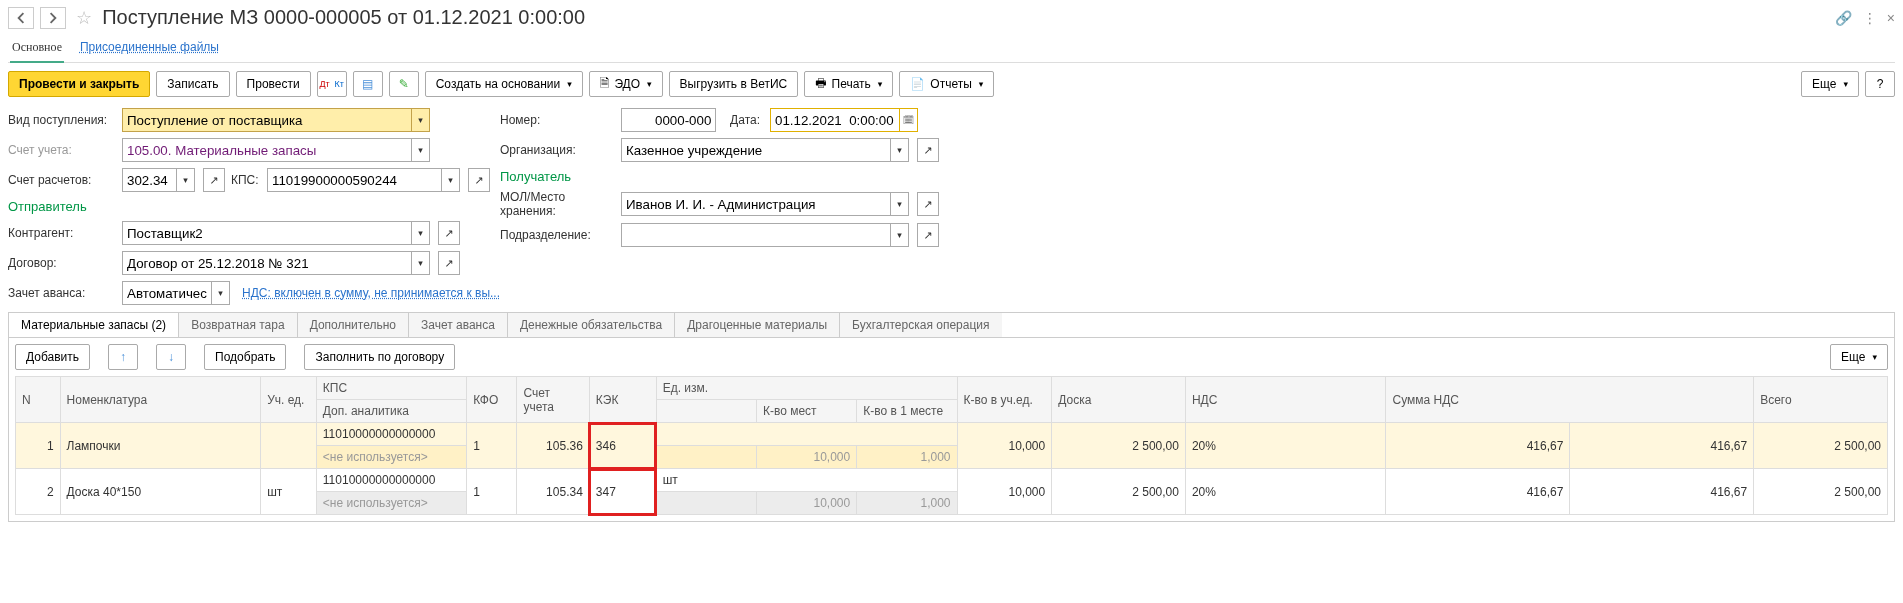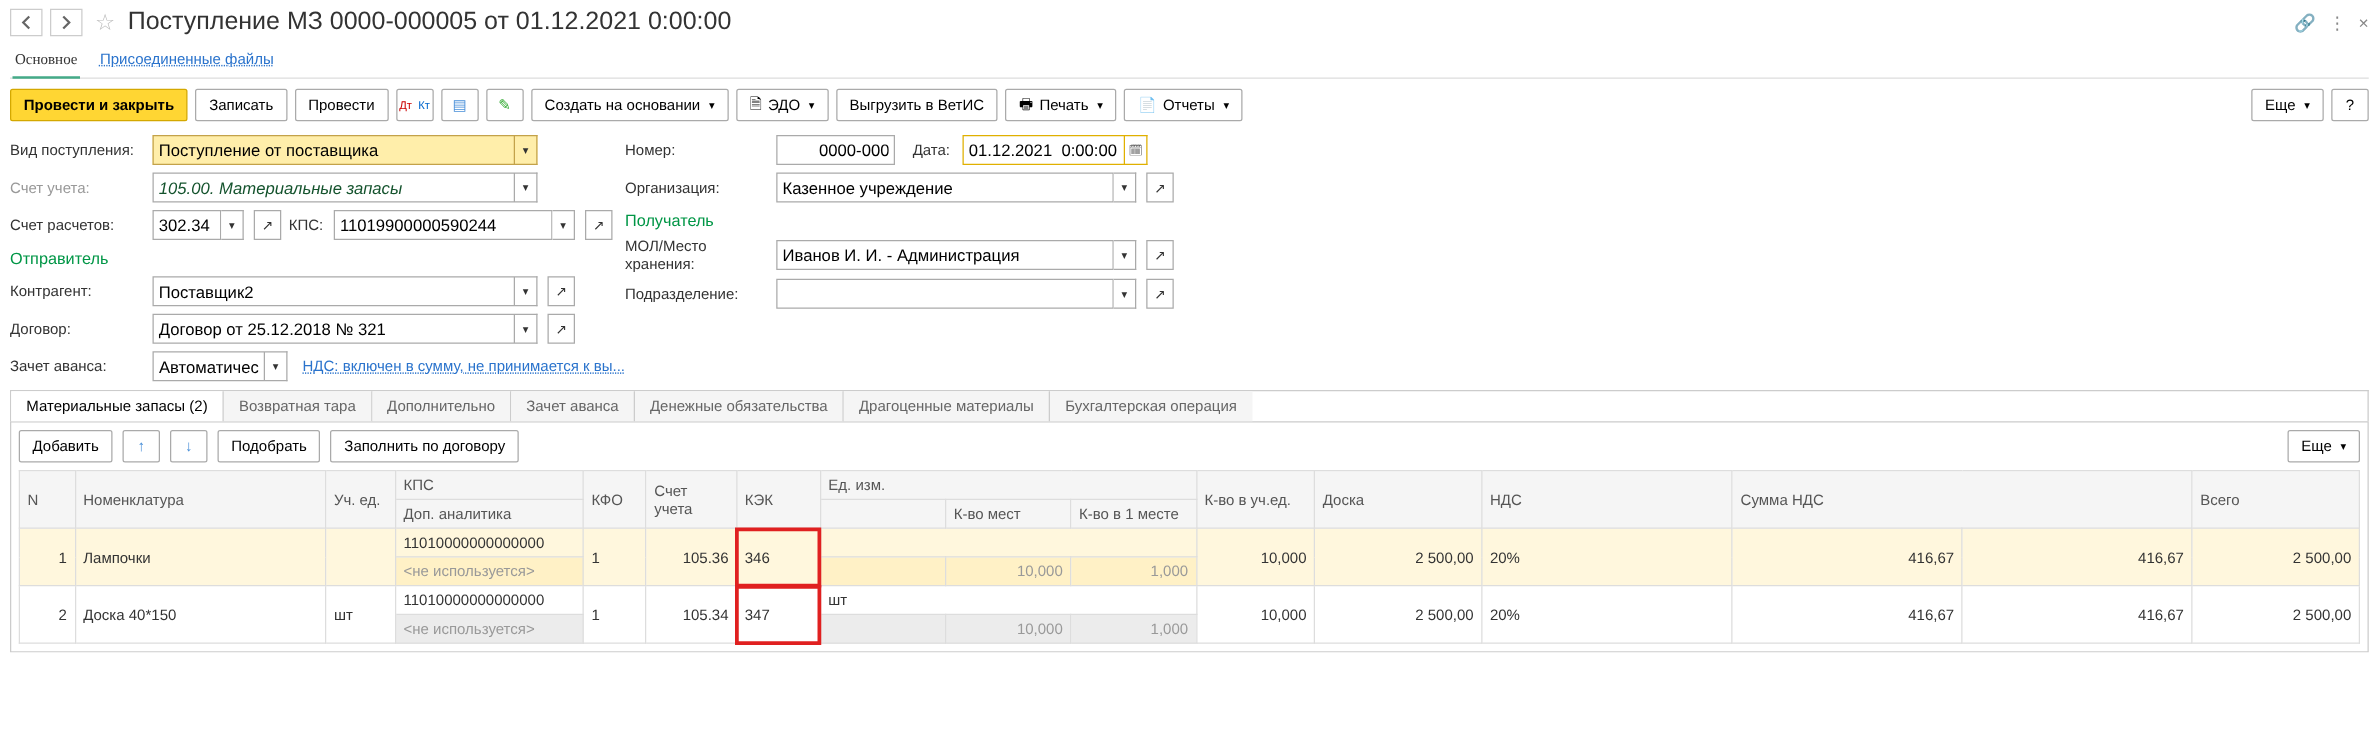--- a/index.html
+++ b/index.html
@@ -26,33 +26,33 @@
   
   .form-area { display: flex; margin-bottom: 6px; }
   .form-col { display: flex; flex-direction: column; gap: 4px; }
   .form-row { display: flex; align-items: center; gap: 6px; min-height: 26px; }
   .form-label { width: 108px; color: #333; }
   .form-label.disabled { color: #999; }
   .section-header { color: #009646; font-size: 13px; padding: 2px 0; }
   .input, .select { height: 24px; border: 1px solid #aaa; padding: 0 4px; background: #fff; }
   .input.yellow { background: #ffeeaa; border-color: #c3a24a; }
   .input.yellow-border { border: 1px solid #e0b000; }
-  .input.disabled { color: #14532d; background: #fff; font-style: italic; }
+  .input.disabled { color: #701a75; background: #fff; }
   .select-wrap { display: flex; }
   .select-btn { width: 18px; height: 24px; border: 1px solid #aaa; border-left: none; background: #fff; display: flex; align-items: center; justify-content: center; font-size: 9px; cursor: pointer; }
   .ext-btn { width: 22px; height: 24px; border: 1px solid #aaa; background: #fff; display: flex; align-items: center; justify-content: center; font-size: 11px; cursor: pointer; margin-left: 2px; }
   .link { color: #2a73cc; text-decoration: underline dotted; cursor: pointer; }
   
   .tabs2 { display: flex; border: 1px solid #ccc; border-bottom: none; margin-top: 6px; }
   .tab2 { padding: 5px 12px; border-right: 1px solid #ccc; cursor: pointer; background: #f5f5f5; color: #666; }
   .tab2.active { background: #fff; color: #000; position: relative; }
   .tab2:last-child { border-right: none; }
   .tabs2-wrap { border: 1px solid #ccc; border-top: 1px solid #ccc; padding: 6px; }
   
-  .table-toolbar { display: flex; gap: 8px; align-items: center; margin-bottom: 6px; }
+  .table-toolbar { display: flex; gap: 18px; align-items: center; margin-bottom: 6px; }
   
   table { border-collapse: collapse; width: 100%; table-layout: fixed; }
   th, td { border: 1px solid #ddd; padding: 4px 6px; font-size: 12px; vertical-align: middle; height: 22px; }
   th { background: #f5f5f5; font-weight: normal; text-align: left; color: #555; }
   td.num, th.num { text-align: right; }
   tr.row-a td { background: #fff7dd; }
   tr.row-a2 td { background: #fff1c6; color: #999; }
   tr.row-b td { background: #fff; }
   tr.row-b2 td { background: #ececec; color: #999; }
   .hl-red { outline: 3px solid #e02020; outline-offset: -2px; }

